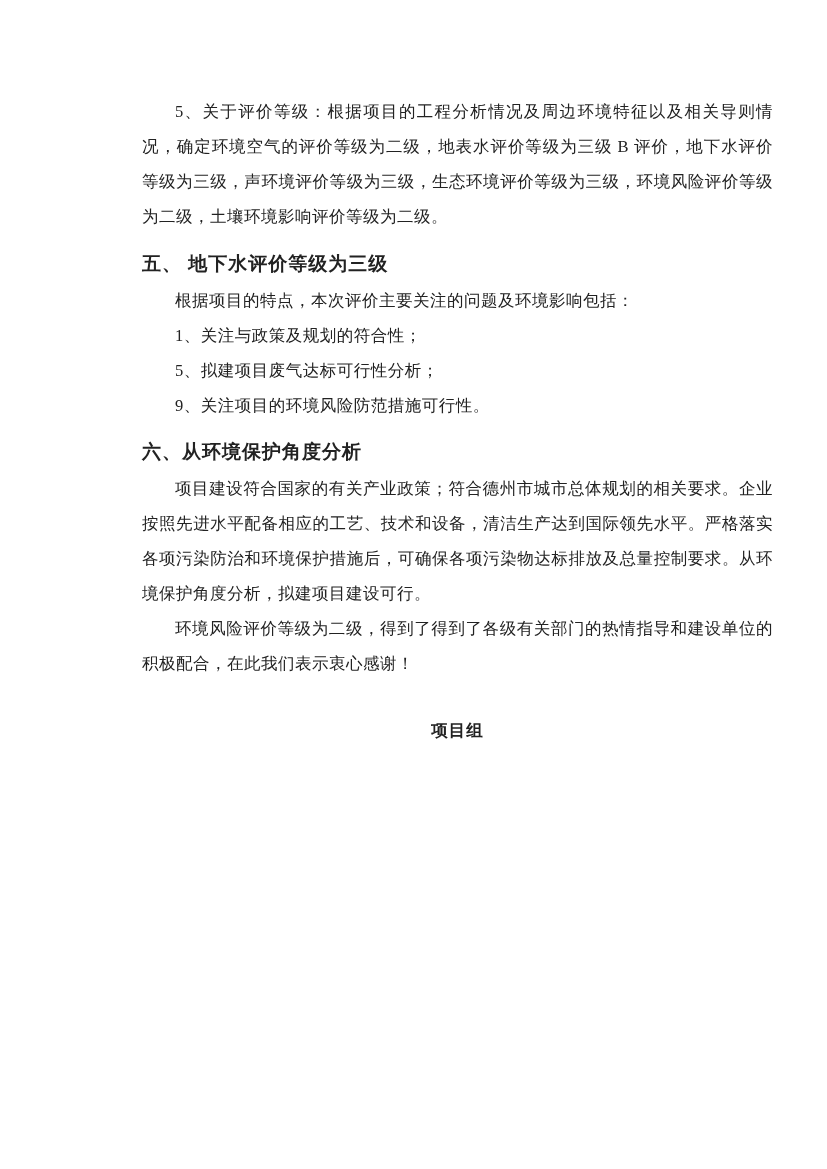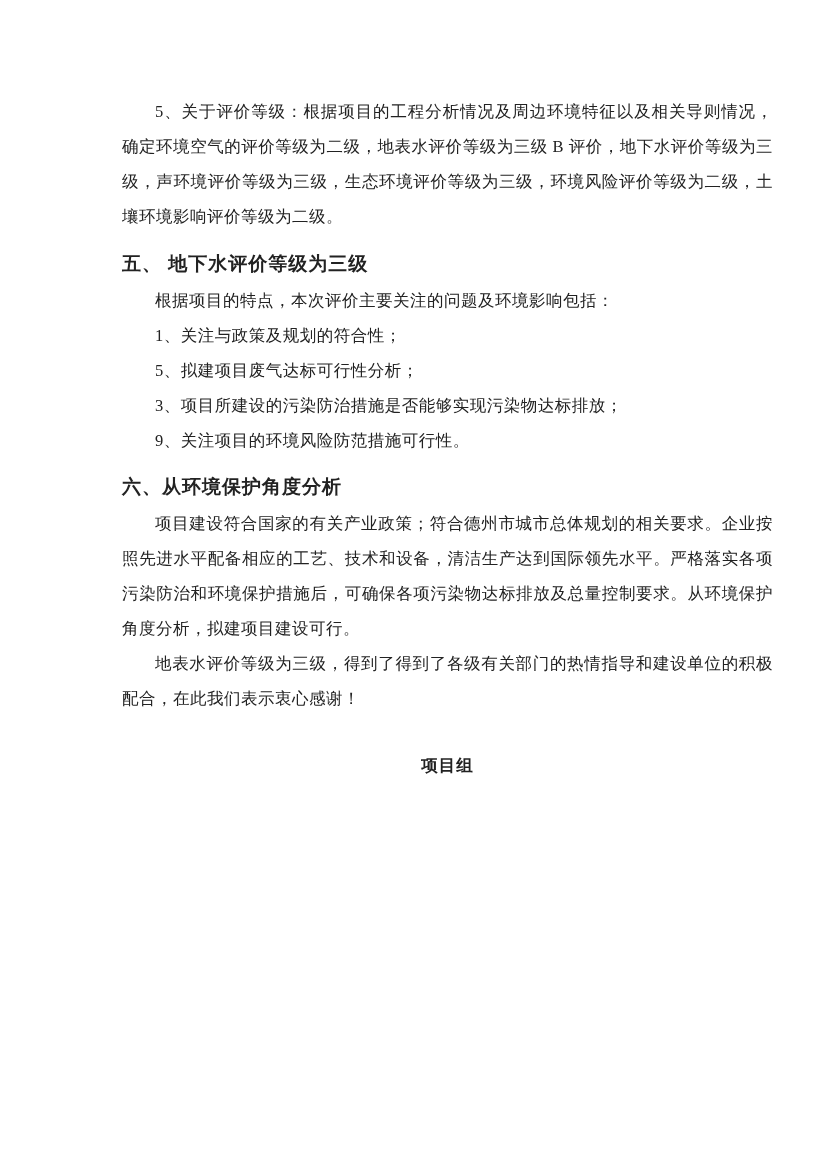--- a/index.html
+++ b/index.html
@@ -17,20 +17,21 @@
     width: 827px;
     height: 1169px;
     margin: 0 auto;
     background: var(--bg, #ffffff);
     overflow: hidden;
     font-family: "Liberation Serif", "DejaVu Serif", serif;
     color: var(--fg, #222222);
   }
   .content {
     padding: 94px 54px 0 122px;
+    margin-left: 20px;
   }
   p.body-para {
     margin: 0;
     font-size: 16.5px;
     line-height: 35px;
     text-align: justify;
     text-justify: inter-ideograph;
     text-indent: 2em;
     letter-spacing: 0.5px;
   }
@@ -72,27 +73,26 @@
   <div class="content">
 
     <p class="body-para">5、关于评价等级：根据项目的工程分析情况及周边环境特征以及相关导则情况，确定环境空气的评价等级为二级，地表水评价等级为三级 B 评价，地下水评价等级为三级，声环境评价等级为三级，生态环境评价等级为三级，环境风险评价等级为二级，土壤环境影响评价等级为二级。</p>
 
     <h2 class="section-heading">五、 地下水评价等级为三级</h2>
 
     <p class="body-para">根据项目的特点，本次评价主要关注的问题及环境影响包括：</p>
 
     <p class="list-para">1、关注与政策及规划的符合性；</p>
     <p class="list-para">5、拟建项目废气达标可行性分析；</p>
-    <p class="list-para">3、项目所建设的污染防治措施是否能够实现污染物达标排放；</p>
     <p class="list-para">9、关注项目的环境风险防范措施可行性。</p>
 
     <h2 class="section-heading second">六、从环境保护角度分析</h2>
 
     <p class="body-para">项目建设符合国家的有关产业政策；符合德州市城市总体规划的相关要求。企业按照先进水平配备相应的工艺、技术和设备，清洁生产达到国际领先水平。严格落实各项污染防治和环境保护措施后，可确保各项污染物达标排放及总量控制要求。从环境保护角度分析，拟建项目建设可行。</p>
 
-    <p class="body-para">地表水评价等级为三级，得到了得到了各级有关部门的热情指导和建设单位的积极配合，在此我们表示衷心感谢！</p>
+    <p class="body-para">环境风险评价等级为二级，得到了得到了各级有关部门的热情指导和建设单位的积极配合，在此我们表示衷心感谢！</p>
 
     <div class="signature-block">
       <p class="sig-line">项目组</p>
     </div>
 
   </div>
 </div>
 
 </body></html>

